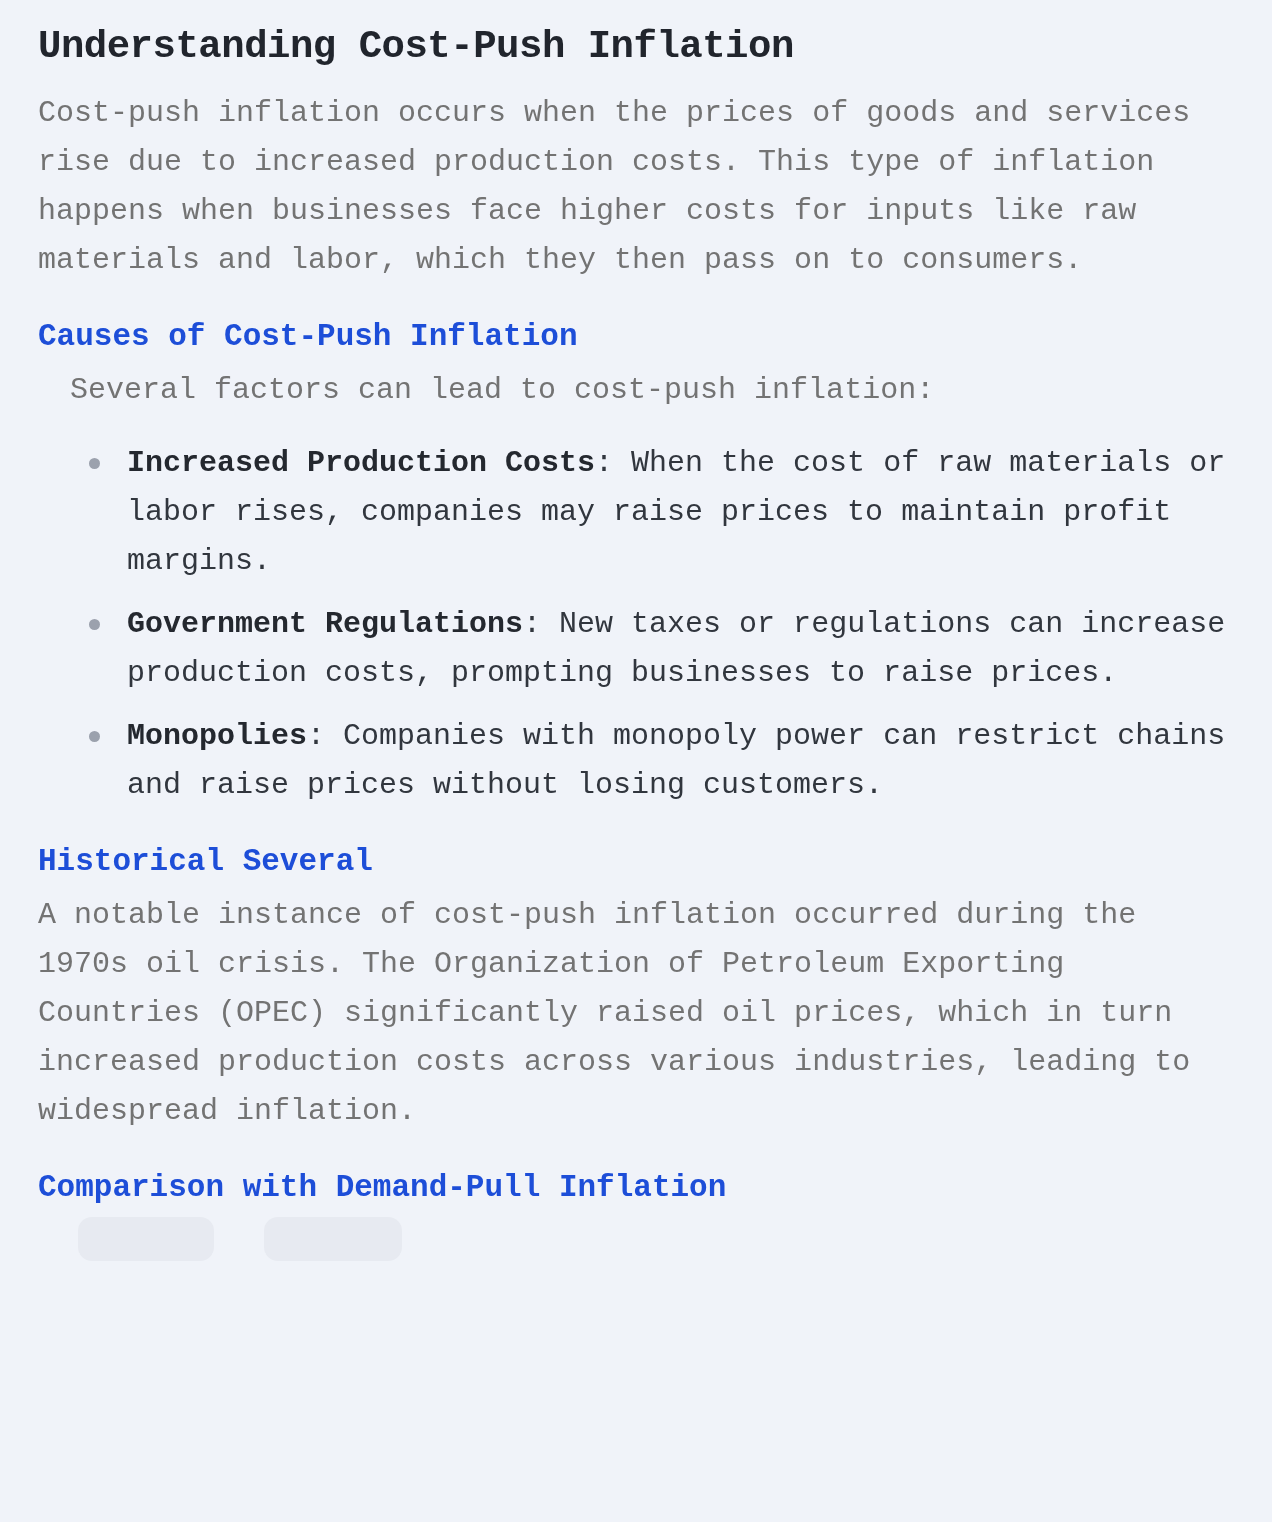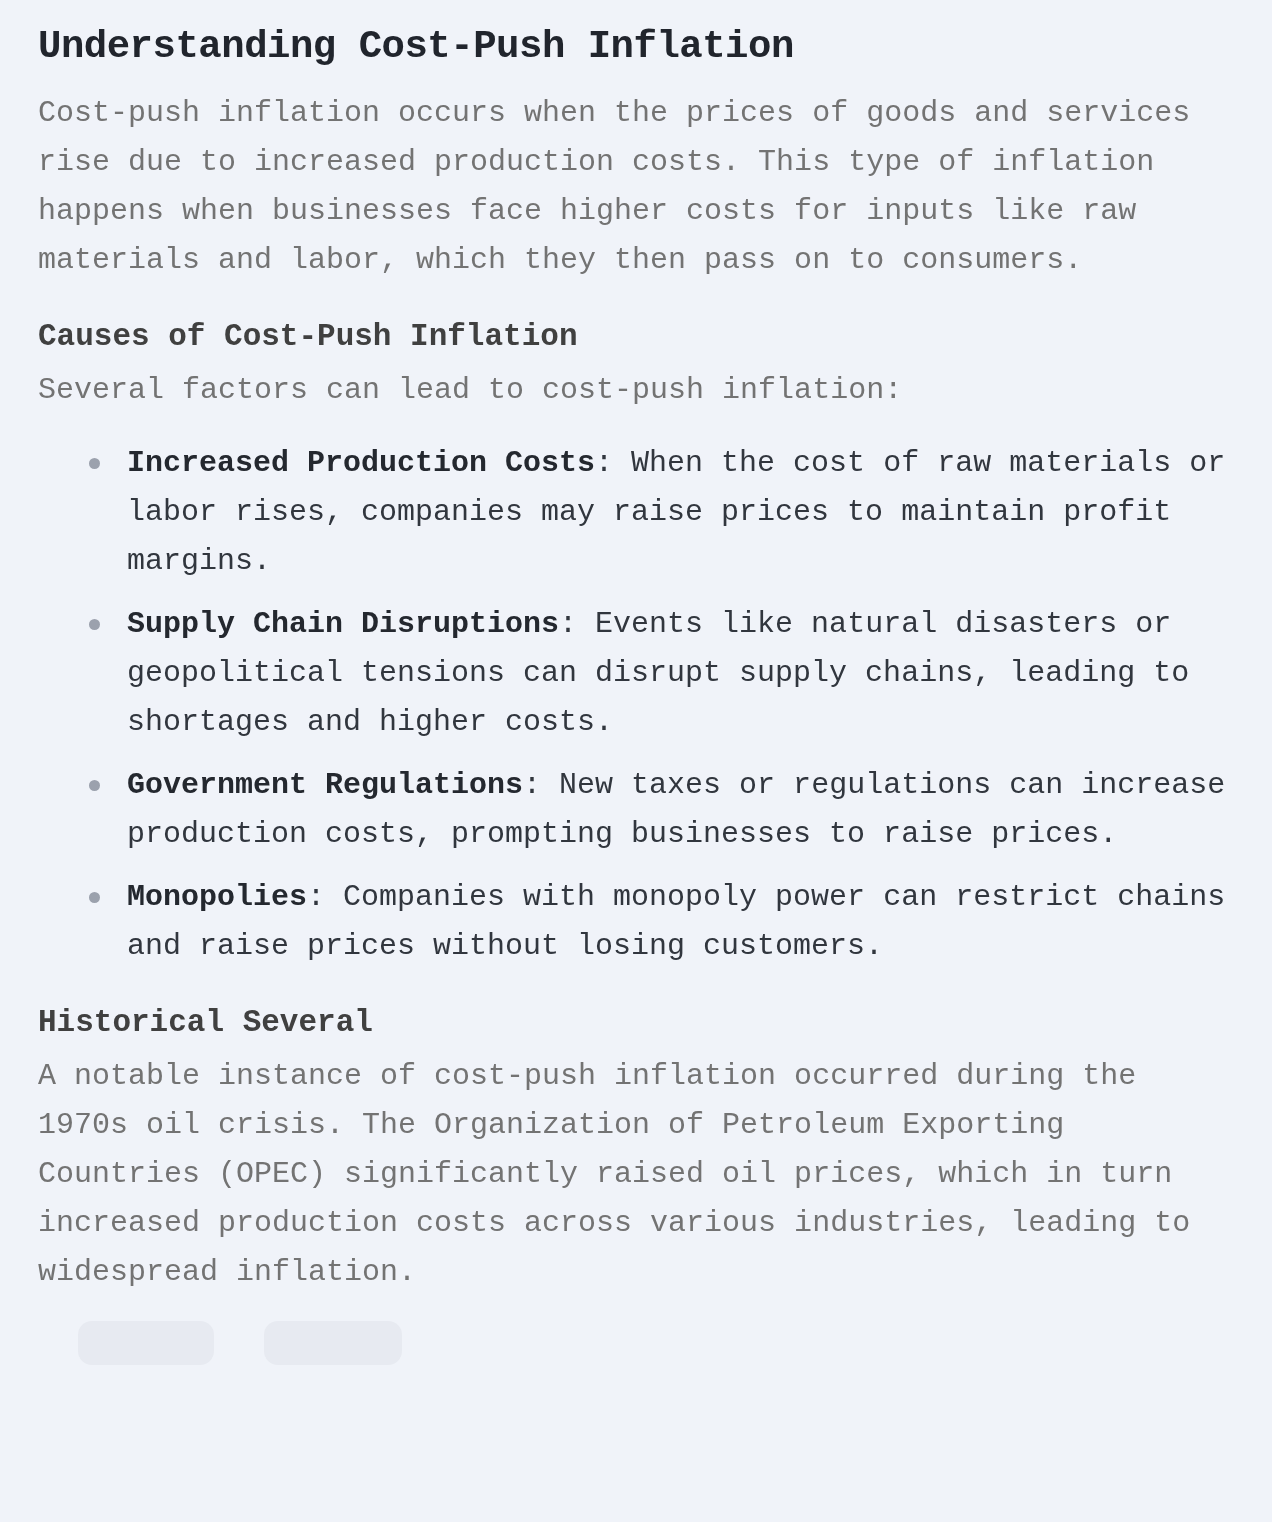--- a/index.html
+++ b/index.html
@@ -22,21 +22,21 @@
     line-height: 47px;
     font-weight: 700;
     color: #21252d;
     letter-spacing: -0.5px;
     margin: 0 0 18px 0;
   }
   h3.section-heading {
     font-size: 31px;
     line-height: 39px;
     font-weight: 700;
-    color: #404040;
+    color: #1d4ed8;
     margin: 32px 0 10px 0;
   }
   p.body-text {
     font-size: 30px;
     line-height: 49px;
     font-weight: 400;
     color: #737373;
     margin: 0 0 24px 0;
     max-width: 1200px;
   }
@@ -89,41 +89,39 @@
 <body>
 
 <main class="doc">
 
   <h1 class="title">Understanding Cost-Push Inflation</h1>
 
   <p class="body-text">Cost-push inflation occurs when the prices of goods and services rise due to increased production costs. This type of inflation happens when businesses face higher costs for inputs like raw materials and labor, which they then pass on to consumers.</p>
 
   <h3 class="section-heading">Causes of Cost-Push Inflation</h3>
 
-  <p class="body-text" style="margin-bottom:0;">Several factors can lead to cost-push inflation:</p>
+  <p class="body-text" style="margin-bottom:0;margin-left:32px;">Several factors can lead to cost-push inflation:</p>
 
   <ul class="bullet-list">
     <li>
       <strong>Increased Production Costs</strong><span>: When the cost of raw materials or labor rises, companies may raise prices to maintain profit margins.</span>
-    </li>
-    <li>
-      <strong>Supply Chain Disruptions</strong><span>: Events like natural disasters or geopolitical tensions can disrupt supply chains, leading to shortages and higher costs.</span>
     </li>
     <li>
       <strong>Government Regulations</strong><span>: New taxes or regulations can increase production costs, prompting businesses to raise prices.</span>
     </li>
     <li>
       <strong>Monopolies</strong><span>: Companies with monopoly power can restrict chains and raise prices without losing customers.</span>
     </li>
   </ul>
 
   <h3 class="section-heading">Historical Several</h3>
 
   <p class="body-text">A notable instance of cost-push inflation occurred during the 1970s oil crisis. The Organization of Petroleum Exporting Countries (OPEC) significantly raised oil prices, which in turn increased production costs across various industries, leading to widespread inflation.</p>
 
+  <h3 class="section-heading">Comparison with Demand-Pull Inflation</h3>
 
 
 
   <div class="chips">
     <button class="chip chip-1"></button>
     <button class="chip chip-2"></button>
   </div>
 
 </main>
 

